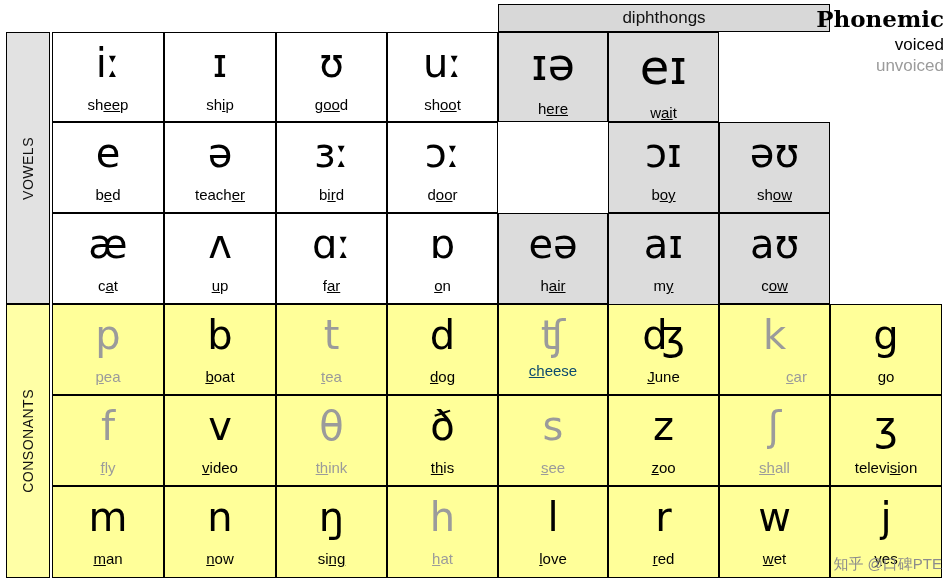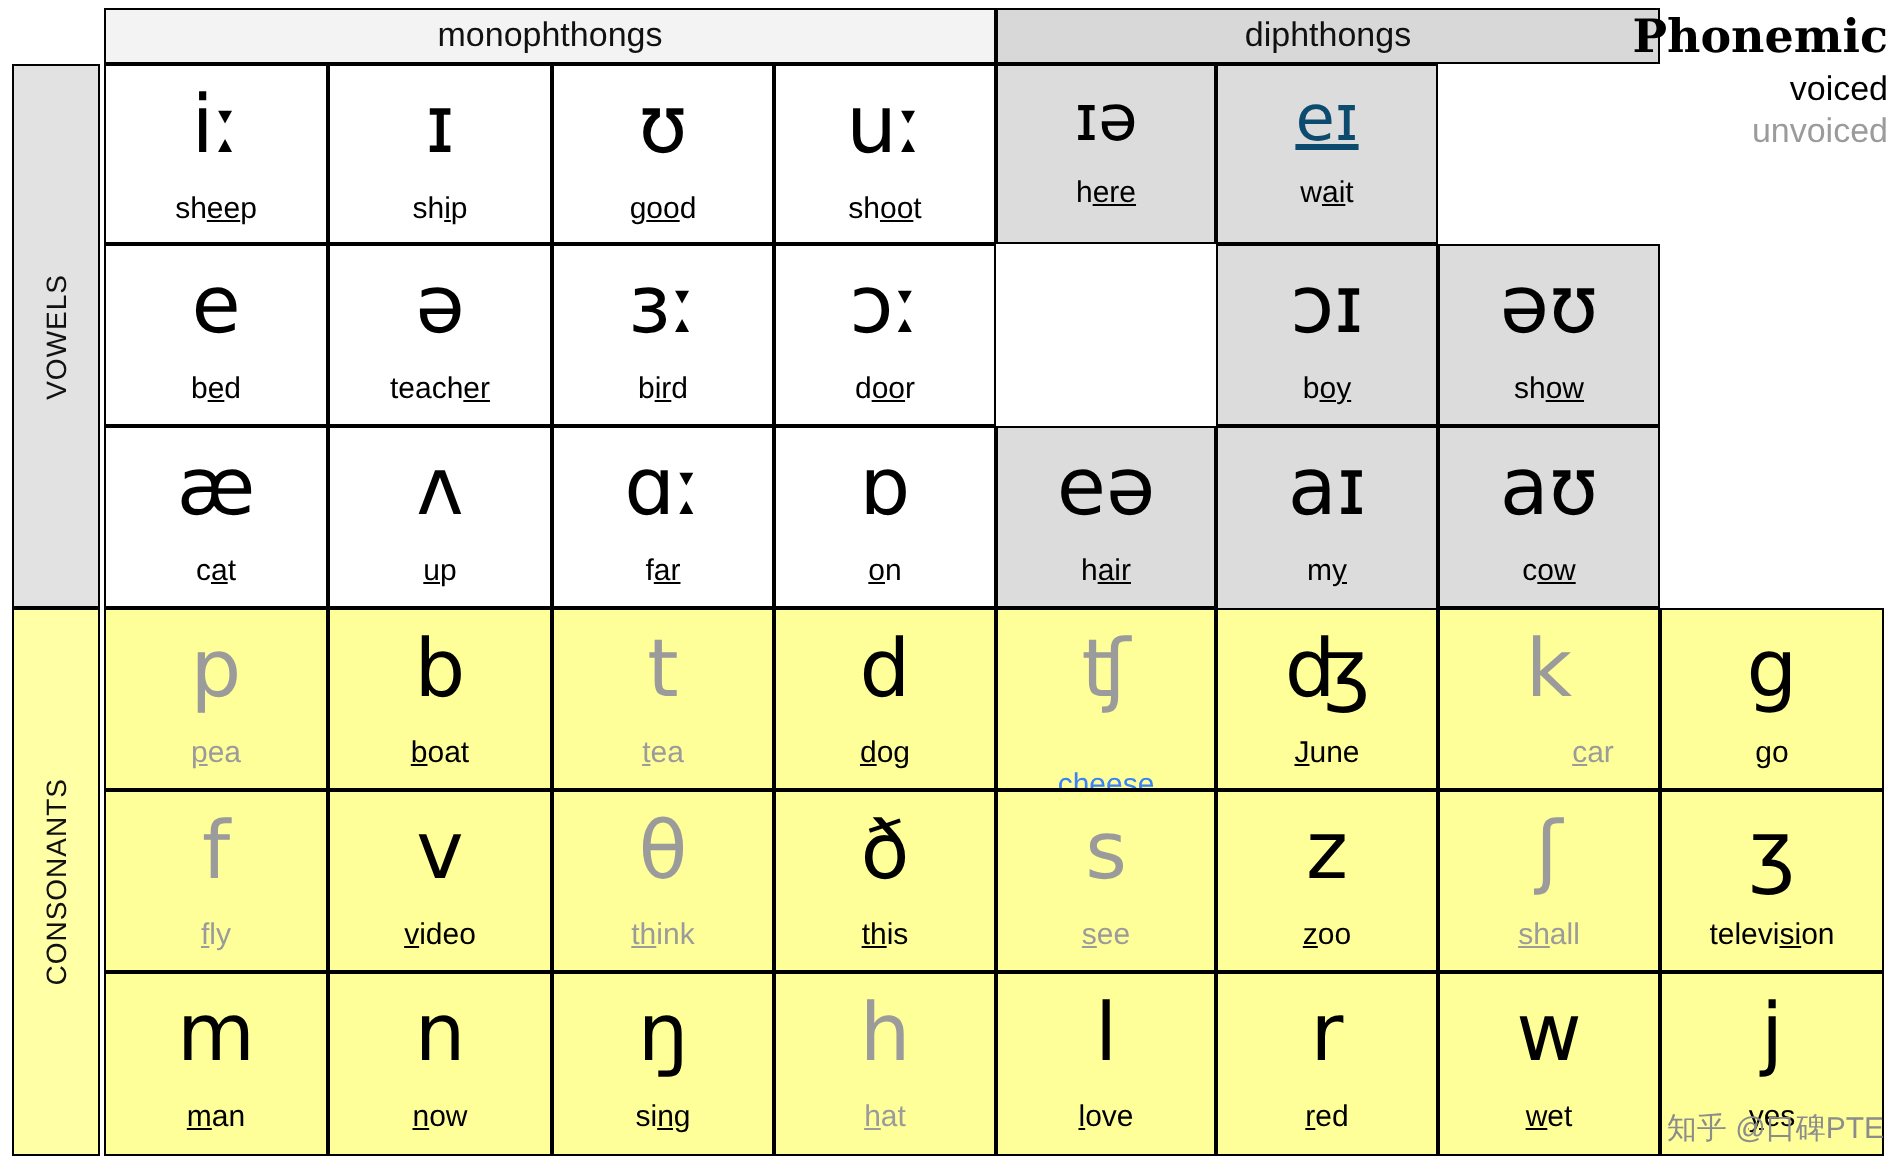--- a/index.html
+++ b/index.html
@@ -102,21 +102,20 @@
     bottom: 6px;
     font-family: "Liberation Sans", sans-serif;
     font-size: 15px;
     color: #8c8c8c;
   }
 </style>
 </head>
 <body>
 
 <div id="chart-root">
-    <div class="hdr" id="hdr-mono" style="left: 52px; top: 4px; width: 446px; height: 28px; background: rgb(243, 243, 243);">monophthongs</div>
     <div class="hdr" id="hdr-diph" style="left: 498px; top: 4px; width: 332px; height: 28px; background: rgb(216, 216, 216);">diphthongs</div>
     <div class="side" id="side-vowels" style="left: 6px; top: 32px; width: 44px; height: 272px; background: rgb(226, 226, 226);">
       <span>VOWELS</span>
     </div>
     <div class="side" id="side-cons" style="left: 6px; top: 304px; width: 44px; height: 274px; background: rgb(255, 255, 166);">
       <span>CONSONANTS</span>
     </div>
     <div class="cell" style="left: 52px; top: 32px; width: 112px; height: 90px; background: rgb(255, 255, 255);">
       <div class="symbol" style="font-size: 40px; color: rgb(0, 0, 0); margin-top: 6px;">iː</div>
       <div class="word" style="color: rgb(0, 0, 0); margin-top: 14px;"><span>sh</span><span class="u">ee</span><span>p</span></div>
@@ -127,25 +126,25 @@
     </div>
     <div class="cell" style="left: 276px; top: 32px; width: 111px; height: 90px; background: rgb(255, 255, 255);">
       <div class="symbol" style="font-size: 40px; color: rgb(0, 0, 0); margin-top: 6px;">ʊ</div>
       <div class="word" style="color: rgb(0, 0, 0); margin-top: 14px;"><span>g</span><span class="u">oo</span><span>d</span></div>
     </div>
     <div class="cell" style="left: 387px; top: 32px; width: 111px; height: 90px; background: rgb(255, 255, 255);">
       <div class="symbol" style="font-size: 40px; color: rgb(0, 0, 0); margin-top: 6px; text-align: right;">uː</div>
       <div class="word" style="color: rgb(0, 0, 0); margin-top: 14px;"><span>sh</span><span class="u">oo</span><span>t</span></div>
     </div>
     <div class="cell" style="left: 498px; top: 32px; width: 110px; height: 90px; background: rgb(220, 220, 220);">
-      <div class="symbol" style="font-size: 32px; color: rgb(0, 0, 0); margin-top: 6px; text-align: right;">ɪə</div>
+      <div class="symbol" style="font-size: 44px; color: rgb(0, 0, 0); margin-top: 6px; text-align: right;">ɪə</div>
       <div class="word" style="color: rgb(0, 0, 0); margin-top: 14px;"><span>h</span><span class="u">ere</span></div>
     </div>
     <div class="cell" style="left: 608px; top: 32px; width: 111px; height: 90px; background: rgb(220, 220, 220);">
-      <div class="symbol" style="font-size: 32px; color: #0c4a6e; margin-top: 6px; text-decoration: underline;">eɪ</div>
+      <div class="symbol" style="font-size: 48px; color: #000000; margin-top: 6px;">eɪ</div>
       <div class="word" style="color: rgb(0, 0, 0); margin-top: 14px;"><span>w</span><span class="u">ai</span><span>t</span></div>
     </div>
     <div class="cell" style="left: 52px; top: 122px; width: 112px; height: 91px; background: rgb(255, 255, 255);">
       <div class="symbol" style="font-size: 40px; color: rgb(0, 0, 0); margin-top: 6px;">e</div>
       <div class="word" style="color: rgb(0, 0, 0); margin-top: 14px;"><span>b</span><span class="u">e</span><span>d</span></div>
     </div>
     <div class="cell" style="left: 164px; top: 122px; width: 112px; height: 91px; background: rgb(255, 255, 255);">
       <div class="symbol" style="font-size: 40px; color: rgb(0, 0, 0); margin-top: 6px;">ə</div>
       <div class="word" style="color: rgb(0, 0, 0); margin-top: 14px;"><span>teach</span><span class="u">er</span></div>
     </div>
@@ -204,21 +203,21 @@
     <div class="cell" style="left: 276px; top: 304px; width: 111px; height: 91px; background: rgb(255, 255, 153);">
       <div class="symbol" style="font-size: 40px; color: rgb(155, 155, 155); margin-top: 6px;">t</div>
       <div class="word" style="color: rgb(155, 155, 155); margin-top: 14px;"><span class="u">t</span><span>ea</span></div>
     </div>
     <div class="cell" style="left: 387px; top: 304px; width: 111px; height: 91px; background: rgb(255, 255, 153);">
       <div class="symbol" style="font-size: 40px; color: rgb(0, 0, 0); margin-top: 6px;">d</div>
       <div class="word" style="color: rgb(0, 0, 0); margin-top: 14px;"><span class="u">d</span><span>og</span></div>
     </div>
     <div class="cell" style="left: 498px; top: 304px; width: 110px; height: 91px; background: rgb(255, 255, 153);">
       <div class="symbol" style="font-size: 40px; color: rgb(155, 155, 155); margin-top: 6px;">ʧ</div>
-      <div class="word" style="color: #3b82f6; margin-top: 30px;"><span class="u">ch</span><span>eese</span></div>
+      <div class="word" style="color: #0c4a6e; margin-top: 8px;"><span class="u">ch</span><span>eese</span></div>
     </div>
     <div class="cell" style="left: 608px; top: 304px; width: 111px; height: 91px; background: rgb(255, 255, 153);">
       <div class="symbol" style="font-size: 40px; color: rgb(0, 0, 0); margin-top: 6px;">ʤ</div>
       <div class="word" style="color: rgb(0, 0, 0); margin-top: 14px;"><span class="u">J</span><span>une</span></div>
     </div>
     <div class="cell" style="left: 719px; top: 304px; width: 111px; height: 91px; background: rgb(255, 255, 153);">
       <div class="symbol" style="font-size: 40px; color: rgb(155, 155, 155); margin-top: 6px;">k</div>
       <div class="word" style="color: rgb(155, 155, 155); margin-top: 14px; margin-left: 44px;"><span class="u">c</span><span>ar</span></div>
     </div>
     <div class="cell" style="left: 830px; top: 304px; width: 112px; height: 91px; background: rgb(255, 255, 153);">

